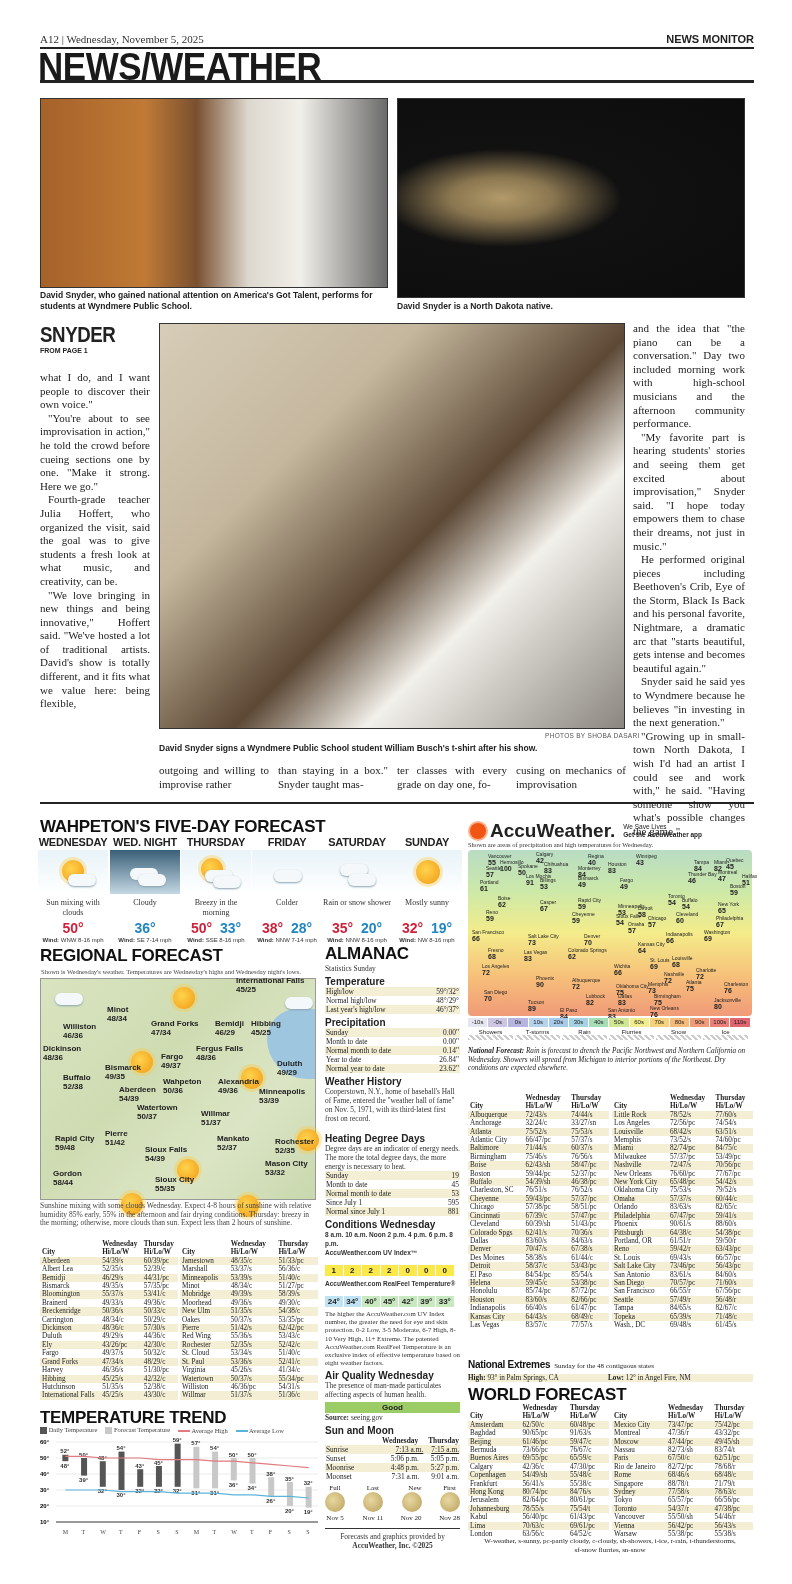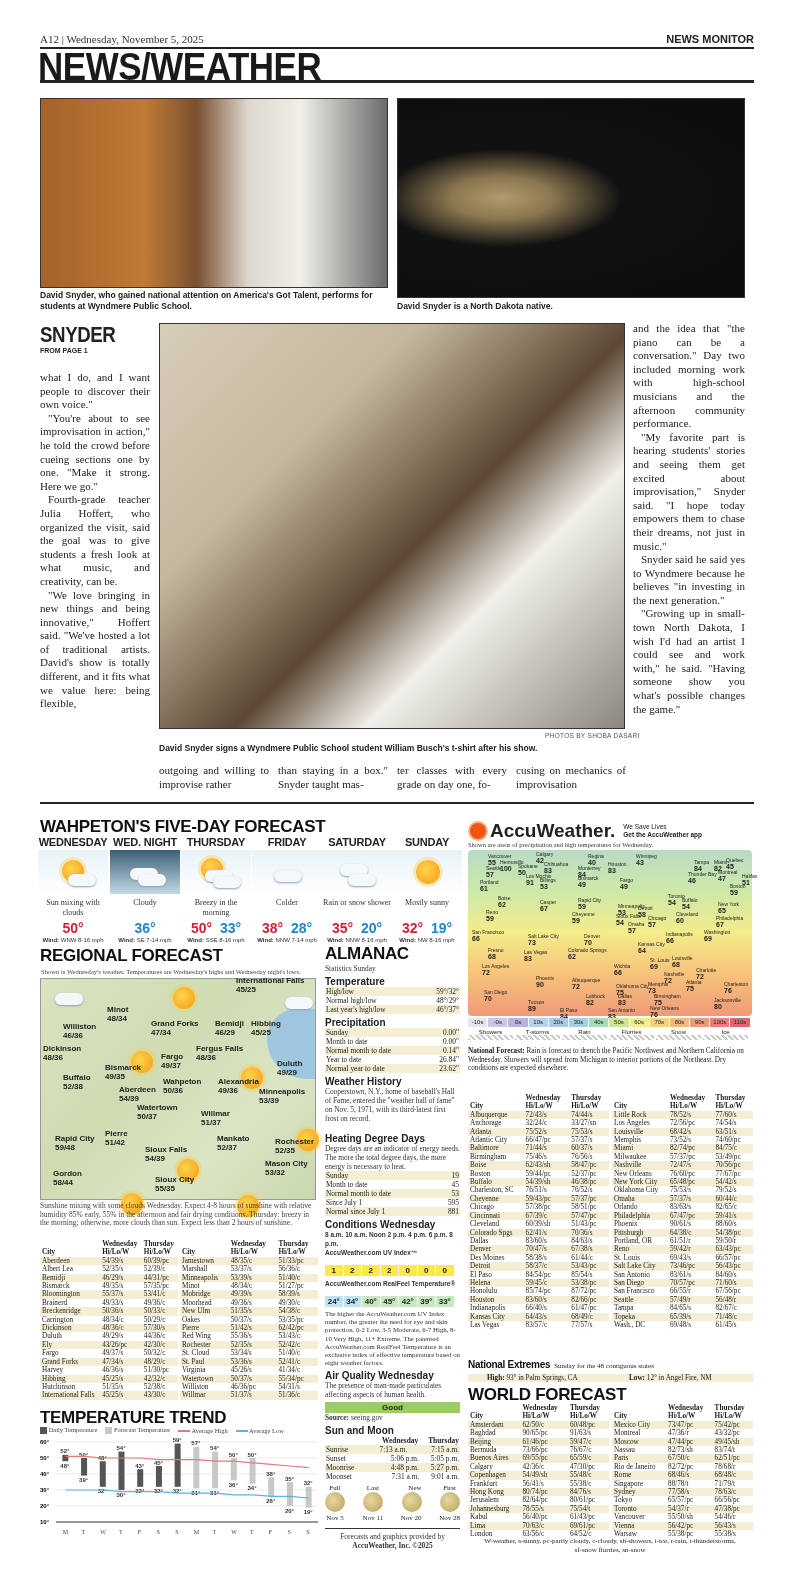--- a/index.html
+++ b/index.html
@@ -104,20 +104,21 @@
 <div class="abs cap" style="left:159px;top:743px;">David Snyder signs a Wyndmere Public School student William Busch's t-shirt after his show.</div>
 
 <div class="abs body" style="left:159px;top:764px;width:110px;">outgoing and willing to improvise rather</div>
 <div class="abs body" style="left:278px;top:764px;width:110px;">than staying in a box." Snyder taught mas-</div>
 <div class="abs body" style="left:397px;top:764px;width:110px;">ter classes with every grade on day one, fo-</div>
 <div class="abs body" style="left:516px;top:764px;width:110px;">cusing on mechanics of improvisation</div>
 
 <div class="abs body" style="left:633px;top:322px;width:112px;">
   <p class="noind">and the idea that "the piano can be a conversation." Day two included morning work with high-school musicians and the afternoon community performance.</p>
   <p>"My favorite part is hearing students' stories and seeing them get excited about improvisation," Snyder said. "I hope today empowers them to chase their dreams, not just in music."</p>
+  <p>He performed original pieces including Beethoven's Crib, Eye of the Storm, Black Is Back and his personal favorite, Nightmare, a dramatic arc that "starts beautiful, gets intense and becomes beautiful again."</p>
   <p>Snyder said he said yes to Wyndmere because he believes "in investing in the next generation."</p>
   <p>"Growing up in small-town North Dakota, I wish I'd had an artist I could see and work with," he said. "Having someone show you what's possible changes the game."</p>
 </div>
 
 <div class="abs rule3"></div>
 
 <div class="abs sec h-big" style="left:40px;top:817px;">WAHPETON'S FIVE-DAY FORECAST</div>
 
 <div class="day" style="left:38px;">
   <div class="dn">WEDNESDAY</div>
@@ -583,21 +584,21 @@
   <div class="row" style="font-weight:bold;">
       <span></span>
       <span style="display:flex;gap:10px;">
         <span>Wednesday</span>
         <span>Thursday</span>
       </span>
     </div>
   <div id="sunmoon-rows">
       <div class="row alt">
         <span>Sunrise</span>
-        <span style="display:flex;gap:24px;">
+        <span style="display:flex;gap:8px;text-decoration:underline;">
           <span>7:13 a.m.</span>
           <span>7:15 a.m.</span>
         </span>
       </div>
       <div class="row">
         <span>Sunset</span>
         <span style="display:flex;gap:12px;">
           <span>5:06 p.m.</span>
           <span>5:05 p.m.</span>
         </span>
@@ -724,21 +725,21 @@
     <span style="background:#e06570">110s</span>
   </div>
 <div class="abs precip-leg" id="precip-legend">
     <span>Showers<br><span style="display:block;height:5px;background:repeating-linear-gradient(45deg,#ccc 0 2px,#fff 2px 4px);"></span></span>
     <span>T-storms<br><span style="display:block;height:5px;background:repeating-linear-gradient(45deg,#ccc 0 2px,#fff 2px 4px);"></span></span>
     <span>Rain<br><span style="display:block;height:5px;background:repeating-linear-gradient(45deg,#ccc 0 2px,#fff 2px 4px);"></span></span>
     <span>Flurries<br><span style="display:block;height:5px;background:repeating-linear-gradient(45deg,#ccc 0 2px,#fff 2px 4px);"></span></span>
     <span>Snow<br><span style="display:block;height:5px;background:repeating-linear-gradient(45deg,#ccc 0 2px,#fff 2px 4px);"></span></span>
     <span>Ice<br><span style="display:block;height:5px;background:repeating-linear-gradient(45deg,#ccc 0 2px,#fff 2px 4px);"></span></span>
   </div>
-<div class="abs" style="left:468px;top:1047px;width:284px;font-size:7.2px;line-height:8.6px;"><b>National Forecast:</b> <span>Rain is forecast to drench the Pacific Northwest and Northern California on Wednesday. Showers will spread from Michigan to interior portions of the Northeast. Dry conditions are expected elsewhere.</span></div>
+<div class="abs" style="left:468px;top:1047px;width:284px;font-size:7.2px;line-height:8.6px;font-style:italic;"><b>National Forecast:</b> <span>Rain is forecast to drench the Pacific Northwest and Northern California on Wednesday. Showers will spread from Michigan to interior portions of the Northeast. Dry conditions are expected elsewhere.</span></div>
 
 <table class="wx abs" style="left:468px;top:1094px;width:141px;">
     <tbody id="nat-left">
       <tr class="hdr">
         <td></td>
         <td>Wednesday</td>
         <td>Thursday</td>
       </tr>
       <tr class="hdr">
         <td>City</td>
@@ -1018,21 +1019,21 @@
         <td>Wash., DC</td>
         <td>69/48/s</td>
         <td>61/45/s</td>
       </tr>
     </tbody>
   </table>
 
 <div class="abs" style="left:468px;top:1354px;width:285px;">
   <div><span class="sec" style="font-size:10px;">National Extremes</span> <span style="font-size:7px;">Sunday for the 48 contiguous states</span></div>
   <div style="display:flex;font-size:7.2px;background:#f3eed4;margin-top:2px;">
-    <span style="width:161px;padding-left:19px;"><b>High:</b> <span>93° in Palm Springs, CA</span></span>
+    <span style="width:140px;"><b>High:</b> <span>93° in Palm Springs, CA</span></span>
     <span><b>Low:</b> <span>12° in Angel Fire, NM</span></span>
   </div>
 </div>
 
 <div class="abs sec h-big" style="left:468px;top:1385px;">WORLD FORECAST</div>
 <table class="wx abs" style="left:468px;top:1404px;width:141px;">
     <tbody id="world-left">
       <tr class="hdr">
         <td></td>
         <td>Wednesday</td>

